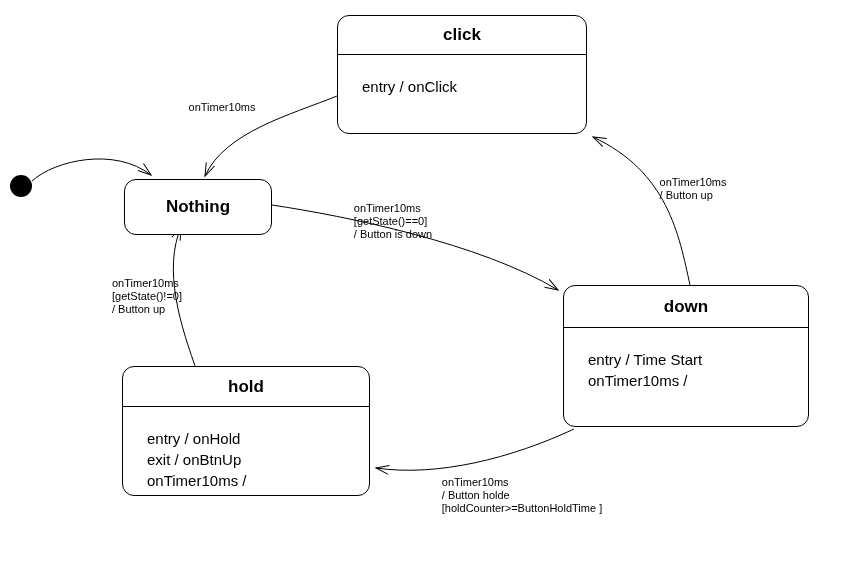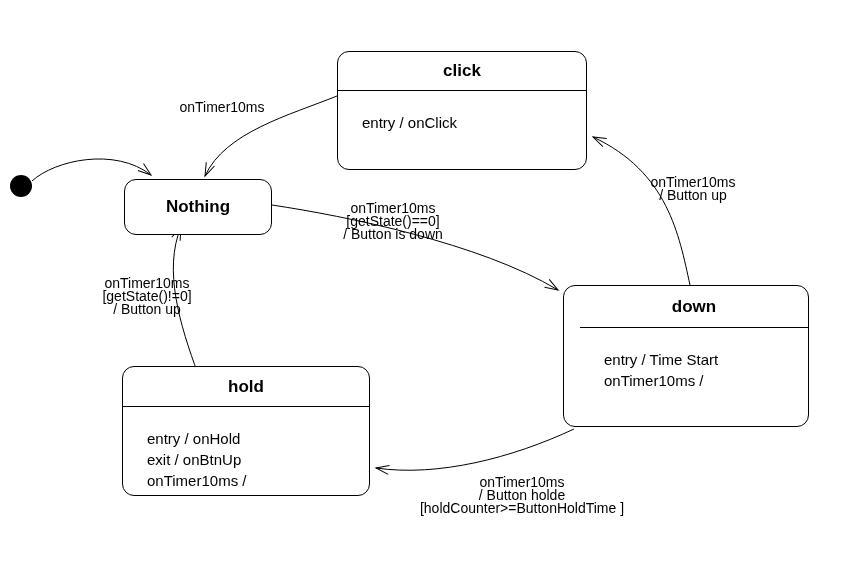--- a/index.html
+++ b/index.html
@@ -52,31 +52,31 @@
   .state .body {
     padding: 21px 10px 0 24px;
     font-size: 15px;
     line-height: 21px;
   }
   .state.simple .title {
     width: 100%;
     height: 100%;
   }
   #state-nothing  { left: 124px; top: 179px; width: 148px; height: 56px; }
-  #state-click    { left: 337px; top: 15px;  width: 250px; height: 119px; margin-top: 36px; }
+  #state-click    { left: 337px; top: 15px;  width: 250px; height: 119px; }
   #state-click .title { height: 38px; }
-  #state-down     { left: 563px; top: 285px; width: 246px; height: 142px; padding-left: 16px; }
+  #state-down     { left: 563px; top: 285px; width: 246px; height: 142px; }
   #state-down .title  { height: 41px; }
   #state-hold     { left: 122px; top: 366px; width: 248px; height: 130px; }
   #state-hold .title  { height: 39px; }
   .edge-label {
     position: absolute;
     transform: translateX(-50%);
-    text-align: center;
-    font-size: 14px;
+    text-align: left;
+    font-size: 11px;
     line-height: 13px;
     white-space: nowrap;
     z-index: 3;
   }
   #label-click-nothing  { left: 222px; top: 101px; }
   #label-nothing-down   { left: 393px; top: 202px; }
   #label-down-click     { left: 693px; top: 176px; }
   #label-down-hold      { left: 522px; top: 476px; }
   #label-hold-nothing   { left: 147px; top: 277px; }
 </style>

